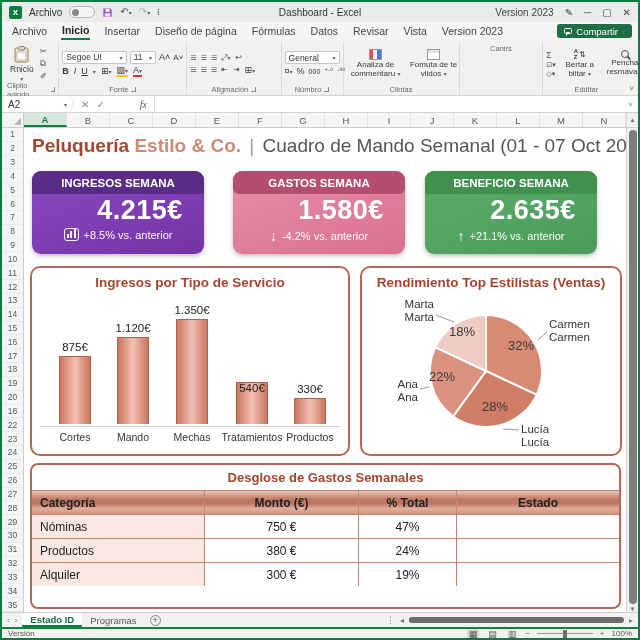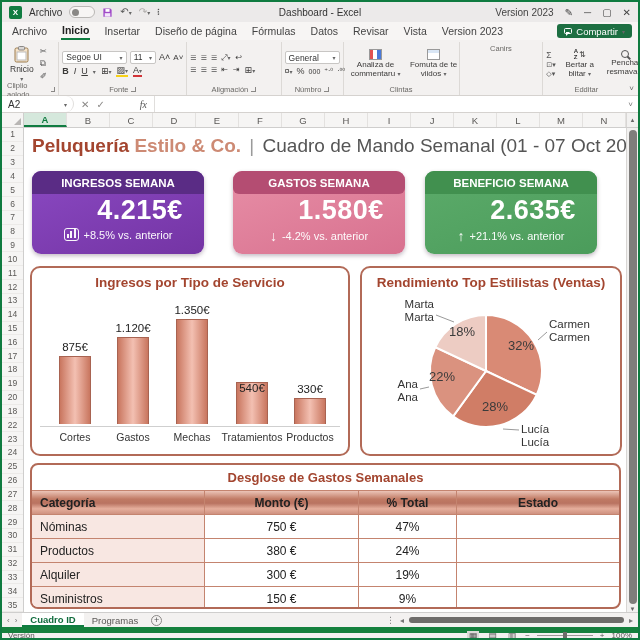--- a/index.html
+++ b/index.html
@@ -115,21 +115,21 @@
   
   .tabbar { height:15px; background:#f3f1f0; border-top:1px solid #cfcecd; display:flex; align-items:center; gap:5px; padding:0 5px; font-size:9.5px; color:#5a5856; flex:0 0 auto;}
   .tnav { font-size:8px; color:#777; }
   .stab { padding:0 8px; height:100%; display:flex; align-items:center; }
   .stab.active { background:#fff; color:#0f6b3c; font-weight:bold; border-bottom:2px solid #107c41; }
   .addsheet { width:11px; height:11px; border:1px solid #8a8886; border-radius:50%; display:flex; align-items:center; justify-content:center; font-size:9px; color:#555; line-height:0;}
   .hsplit { margin-left:auto; color:#888; font-size:9px;}
   .htrack { width:215px; display:flex; align-items:center; }
   .hthumb { height:6px; flex:1; background:#6e6c6a; border-radius:3px; }
   
-  .statusbar { height:11px; background:#f3f1f0; border-top:6px solid #15803d; display:flex; align-items:center; padding:0 6px; gap:7px; font-size:8px; color:#555; flex:0 0 auto;}
+  .statusbar { height:11px; background:#f3f1f0; border-top:2px solid #15803d; display:flex; align-items:center; padding:0 6px; gap:7px; font-size:8px; color:#555; flex:0 0 auto;}
   .sb-right { margin-left:auto; display:flex; align-items:center; gap:7px; }
   .view-ic { font-size:9px; color:#555; padding:0 2px; }
   .view-ic.active { background:#dcdad8; }
   .zslider { width:56px; height:1px; background:#9a9896; position:relative;}
   .zslider::after { content:""; position:absolute; left:46%; top:-3.5px; width:4px; height:8px; background:#6e6c6a;}
 </style>
 </head>
 <body>
 
 <div class="titlebar">
@@ -440,21 +440,21 @@
 
     <div class="panel" id="bar-panel">
       <div class="panel-title">Ingresos por Tipo de Servicio</div>
       <div class="axis"></div>
       <div id="bar-plot">
           <div class="bar" style="left: 27px; height: 68px; background: linear-gradient(90deg, rgb(201, 118, 95), rgb(243, 192, 178) 50%, rgb(201, 118, 95)); border-color: rgb(168, 99, 81);"></div>
           <div class="bar-val" style="left: 43px; bottom: 101px;">875€</div>
           <div class="bar-cat" style="left: 43px;">Cortes</div>
           <div class="bar" style="left: 85px; height: 87px; background: linear-gradient(90deg, rgb(201, 118, 95), rgb(243, 192, 178) 50%, rgb(201, 118, 95)); border-color: rgb(168, 99, 81);"></div>
           <div class="bar-val" style="left: 101px; bottom: 120px;">1.120€</div>
-          <div class="bar-cat" style="left: 101px;">Gastos</div>
+          <div class="bar-cat" style="left: 101px;">Mando</div>
           <div class="bar" style="left: 144px; height: 105px; background: linear-gradient(90deg, rgb(201, 118, 95), rgb(243, 192, 178) 50%, rgb(201, 118, 95)); border-color: rgb(168, 99, 81);"></div>
           <div class="bar-val" style="left: 160px; bottom: 138px;">1.350€</div>
           <div class="bar-cat" style="left: 160px;">Mechas</div>
           <div class="bar" style="left: 204px; height: 42px; background: linear-gradient(90deg, rgb(201, 118, 95), rgb(243, 192, 178) 50%, rgb(201, 118, 95)); border-color: rgb(168, 99, 81);"></div>
           <div class="bar-val" style="left: 220px; bottom: 60px;">540€</div>
           <div class="bar-cat" style="left: 220px;">Tratamientos</div>
           <div class="bar" style="left: 262px; height: 26px; background: linear-gradient(90deg, rgb(201, 118, 95), rgb(243, 192, 178) 50%, rgb(201, 118, 95)); border-color: rgb(168, 99, 81);"></div>
           <div class="bar-val" style="left: 278px; bottom: 59px;">330€</div>
           <div class="bar-cat" style="left: 278px;">Productos</div>
         </div>
@@ -502,41 +502,35 @@
             <span class="tcell tc1">380 €</span>
             <span class="tcell tc2">24%</span>
             <span class="tcell tc3"></span>
           </div>
           <div class="trow data">
             <span class="tcell tc0">Alquiler</span>
             <span class="tcell tc1">300 €</span>
             <span class="tcell tc2">19%</span>
             <span class="tcell tc3"></span>
           </div>
-          <div class="trow data">
-            <span class="tcell tc0">Suministros</span>
-            <span class="tcell tc1">150 €</span>
-            <span class="tcell tc2">9%</span>
-            <span class="tcell tc3"></span>
-          </div>
         </div>
     </div>
   </div>
 
   <div class="vscroll">
     <span class="vthumb"></span>
     <span>▼</span>
   </div>
 </div>
 
 <div class="tabbar">
   <span class="tnav">‹</span>
   <span class="tnav">›</span>
   <span id="sheet-tabs" style="display:flex;height:100%">
-      <span class="stab active">Cuadro ID</span>
+      <span class="stab active">Estado ID</span>
       <span class="stab">Programas</span>
     </span>
   <span class="addsheet">+</span>
   <span class="hsplit">⋮</span>
   <span class="tnav">◂</span>
   <span class="htrack">
       <span class="hthumb"></span>
     </span>
   <span class="tnav">▸</span>
 </div>

